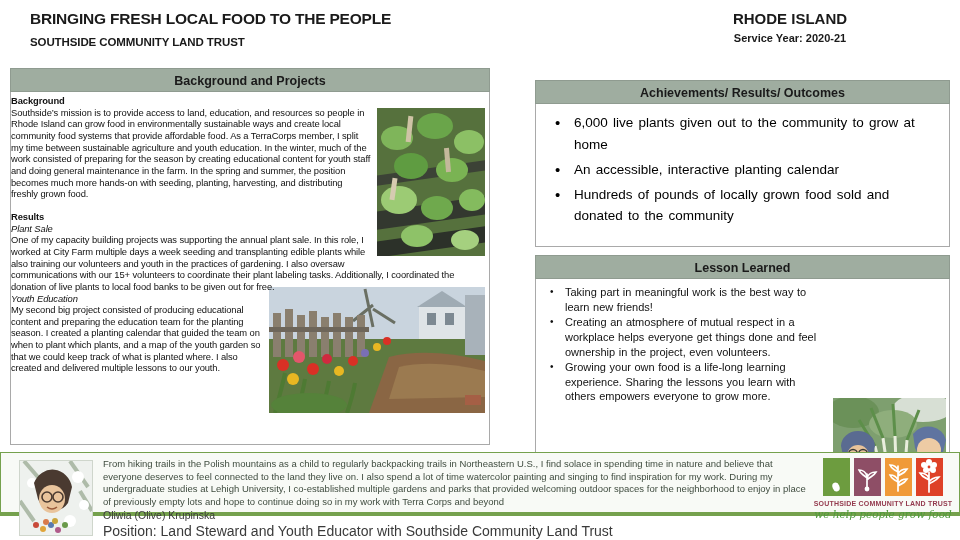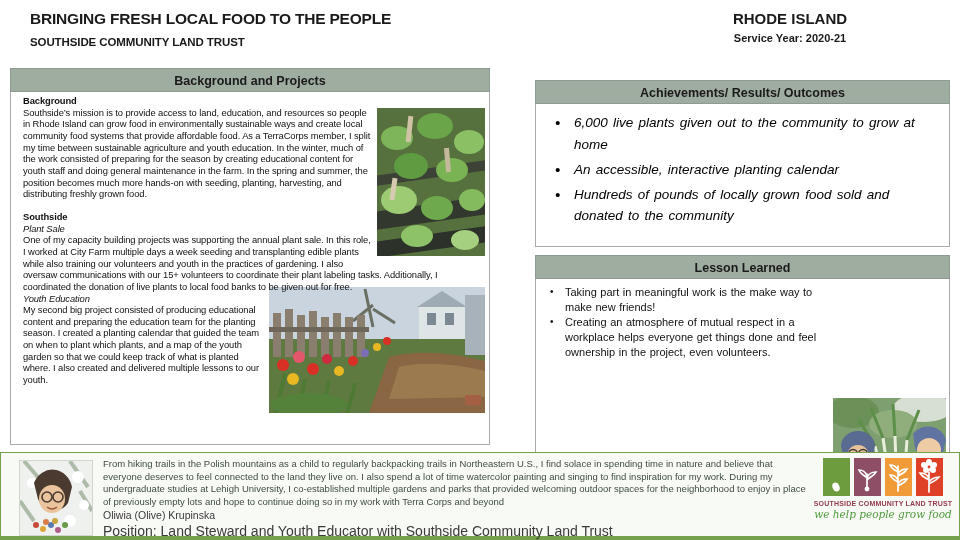--- a/index.html
+++ b/index.html
@@ -15,45 +15,45 @@
   .service-year{font-size:11px;font-weight:bold;margin-top:5px;}
 
   
   .panel{position:absolute;border-radius:25px;}
   .panel-header{height:24px;line-height:24px;text-align:center;font-weight:bold;font-size:12.5px;
                 background:var(--header-bar,#9fada0);border:1px solid #8f9b90;box-sizing:border-box;}
   .panel-body{position:absolute;left:0;right:0;top:24px;bottom:0;background:#fff;
               border:1px solid var(--panel-border,#a9a9a9);border-top:none;box-sizing:border-box;}
 
   .left-panel{left:10px;top:68px;width:480px;height:377px;}
-  .left-body{padding:3px 4px 2px 12px;font-size:9.4px;line-height:1.24;letter-spacing:-0.1px;color:#111;}
+  .left-body{padding:3px 4px 2px 0;font-size:9.4px;line-height:1.24;letter-spacing:-0.1px;color:#111;}
   .left-body p{margin:0;}
   .bh{font-weight:bold;}
   .bi{font-style:italic;}
   .proj-gap{margin-top:11px;}
   .photo-float1{float:right;width:108px;height:148px;margin:1px 0 3px 6px;}
   .photo-float2{float:right;clear:right;width:216px;height:126px;margin:-6px 0 0 6px;}
   .photo-float1 svg,.photo-float2 svg{display:block;width:100%;height:100%;}
 
   .ach-panel{left:535px;top:80px;width:415px;height:167px;}
-  .ach-body{padding:8px 10px;font-size:13.5px;line-height:1.62;color:#000;font-style:italic;}
+  .ach-body{padding:8px 10px;font-size:13.5px;line-height:1.62;color:#000;}
   .ach-body ul{list-style:none;margin:0;padding:0;}
   .ach-body li{position:relative;padding-left:28px;max-width:342px;margin-bottom:3px;word-spacing:1.5px;}
   .ach-body li::before{content:"\2022";position:absolute;left:9px;top:-1px;font-size:15px;}
 
   .les-panel{left:535px;top:255px;width:415px;height:247px;}
   .les-body{padding:6px 8px;font-size:11px;line-height:1.33;color:#111;}
   .les-body ul{list-style:none;margin:0;padding:0;}
   .les-body li{position:relative;padding-left:21px;max-width:258px;margin-bottom:1px;word-spacing:0.5px;}
   .les-body li::before{content:"\2022";position:absolute;left:6px;top:0;font-size:10px;}
   .photo-harvest{position:absolute;right:3px;bottom:3px;width:113px;height:100px;}
   .photo-harvest svg{display:block;width:100%;height:100%;}
 
   
-  .footer{position:absolute;left:0;top:452px;width:960px;height:88px;box-sizing:border-box;
+  .footer{position:absolute;left:0;top:452px;width:960px;height:64px;box-sizing:border-box;
           background:var(--footer-bg,#f8faf6);border:1px solid var(--footer-border,#75a14d);
           border-bottom:4px solid var(--footer-border,#75a14d);}
   .avatar{position:absolute;left:18px;top:7px;width:72px;height:74px;border:1px solid #cfd6cc;}
   .avatar svg{display:block;width:100%;height:100%;}
   .bio{position:absolute;left:102px;top:5px;width:706px;font-size:9.5px;line-height:1.33;color:#3e4b3e;}
   .person-name{position:absolute;left:102px;top:56px;font-size:10.5px;color:#3a3a3a;}
   .person-pos{position:absolute;left:102px;top:70px;font-size:14px;color:#3a3a3a;}
 
   .logo{position:absolute;right:0;top:5px;width:152px;text-align:center;}
   .logo-squares{display:flex;justify-content:center;gap:4px;}
@@ -97,21 +97,21 @@
           <ellipse cx="60" cy="100" rx="16" ry="12" fill="#6fa94d"></ellipse>
           <ellipse cx="95" cy="92" rx="13" ry="11" fill="#84bb5e"></ellipse>
           <ellipse cx="40" cy="128" rx="16" ry="11" fill="#8ec268"></ellipse>
           <ellipse cx="88" cy="132" rx="14" ry="10" fill="#a5d07f"></ellipse>
           <rect x="30" y="8" width="5" height="26" fill="#cfc3a6" transform="rotate(6 32 21)"></rect>
           <rect x="68" y="40" width="5" height="24" fill="#c4b89b" transform="rotate(-5 70 52)"></rect>
           <rect x="14" y="70" width="5" height="22" fill="#d6cbb0" transform="rotate(8 16 81)"></rect>
         </svg>
       </span>
       <p>Southside’s mission is to provide access to land, education, and resources so people in Rhode Island can grow food in environmentally sustainable ways and create local community food systems that provide affordable food. As a TerraCorps member, I split my time between sustainable agriculture and youth education. In the winter, much of the work consisted of preparing for the season by creating educational content for youth staff and doing general maintenance in the farm. In the spring and summer, the position becomes much more hands-on with seeding, planting, harvesting, and distributing freshly grown food.</p>
-      <div class="bh proj-gap">Southside</div>
+      <div class="bh proj-gap">Results</div>
       <div class="bi">Plant Sale</div>
       <p>One of my capacity building projects was supporting the annual plant sale. In this role, I worked at City Farm multiple days a week seeding and transplanting edible plants while also training our volunteers and youth in the practices of gardening. I also oversaw communications with our 15+ volunteers to coordinate their plant labeling tasks. Additionally, I coordinated the donation of live plants to local food banks to be given out for free.</p>
       <span class="photo-float2">
         <svg viewBox="0 0 216 126" preserveAspectRatio="none">
           <rect width="216" height="126" fill="#c9d4de"></rect>
           <rect x="0" y="52" width="216" height="74" fill="#5e7a40"></rect>
           <polygon points="150,18 196,18 196,52 150,52" fill="#dfe4e7"></polygon>
           <polygon points="148,20 173,4 198,20" fill="#9fabb4"></polygon>
           <rect x="158" y="26" width="9" height="12" fill="#7d8992"></rect>
           <rect x="176" y="26" width="9" height="12" fill="#7d8992"></rect>
@@ -160,22 +160,23 @@
         <li>An accessible, interactive planting calendar</li>
         <li>Hundreds of pounds of locally grown food sold and donated to the community</li>
       </ul>
     </div>
   </section>
 
   <section class="panel les-panel">
     <div class="panel-header">Lesson Learned</div>
     <div class="panel-body les-body">
       <ul>
-        <li>Taking part in meaningful work is the make way to make new friends!</li>
+        <li>Taking part in meaningful work is the best way to learn new friends!</li>
         <li>Creating an atmosphere of mutual respect in a workplace helps everyone get things done and feel ownership in the project, even volunteers.</li>
+        <li>Growing your own food is a life-long learning experience. Sharing the lessons you learn with others empowers everyone to grow more.</li>
       </ul>
       <span class="photo-harvest">
         <svg viewBox="0 0 113 100" preserveAspectRatio="none">
           <rect width="113" height="100" fill="#7e9f6f"></rect>
           <ellipse cx="20" cy="14" rx="26" ry="16" fill="#6b9159"></ellipse>
           <ellipse cx="90" cy="10" rx="30" ry="14" fill="#d7dfd4"></ellipse>
           <ellipse cx="60" cy="26" rx="24" ry="14" fill="#8fae7c"></ellipse>
           <g stroke="#e9eedd" stroke-width="3" fill="none">
             <path d="M58 96 L50 40"></path>
               <path d="M64 96 L62 38"></path>

